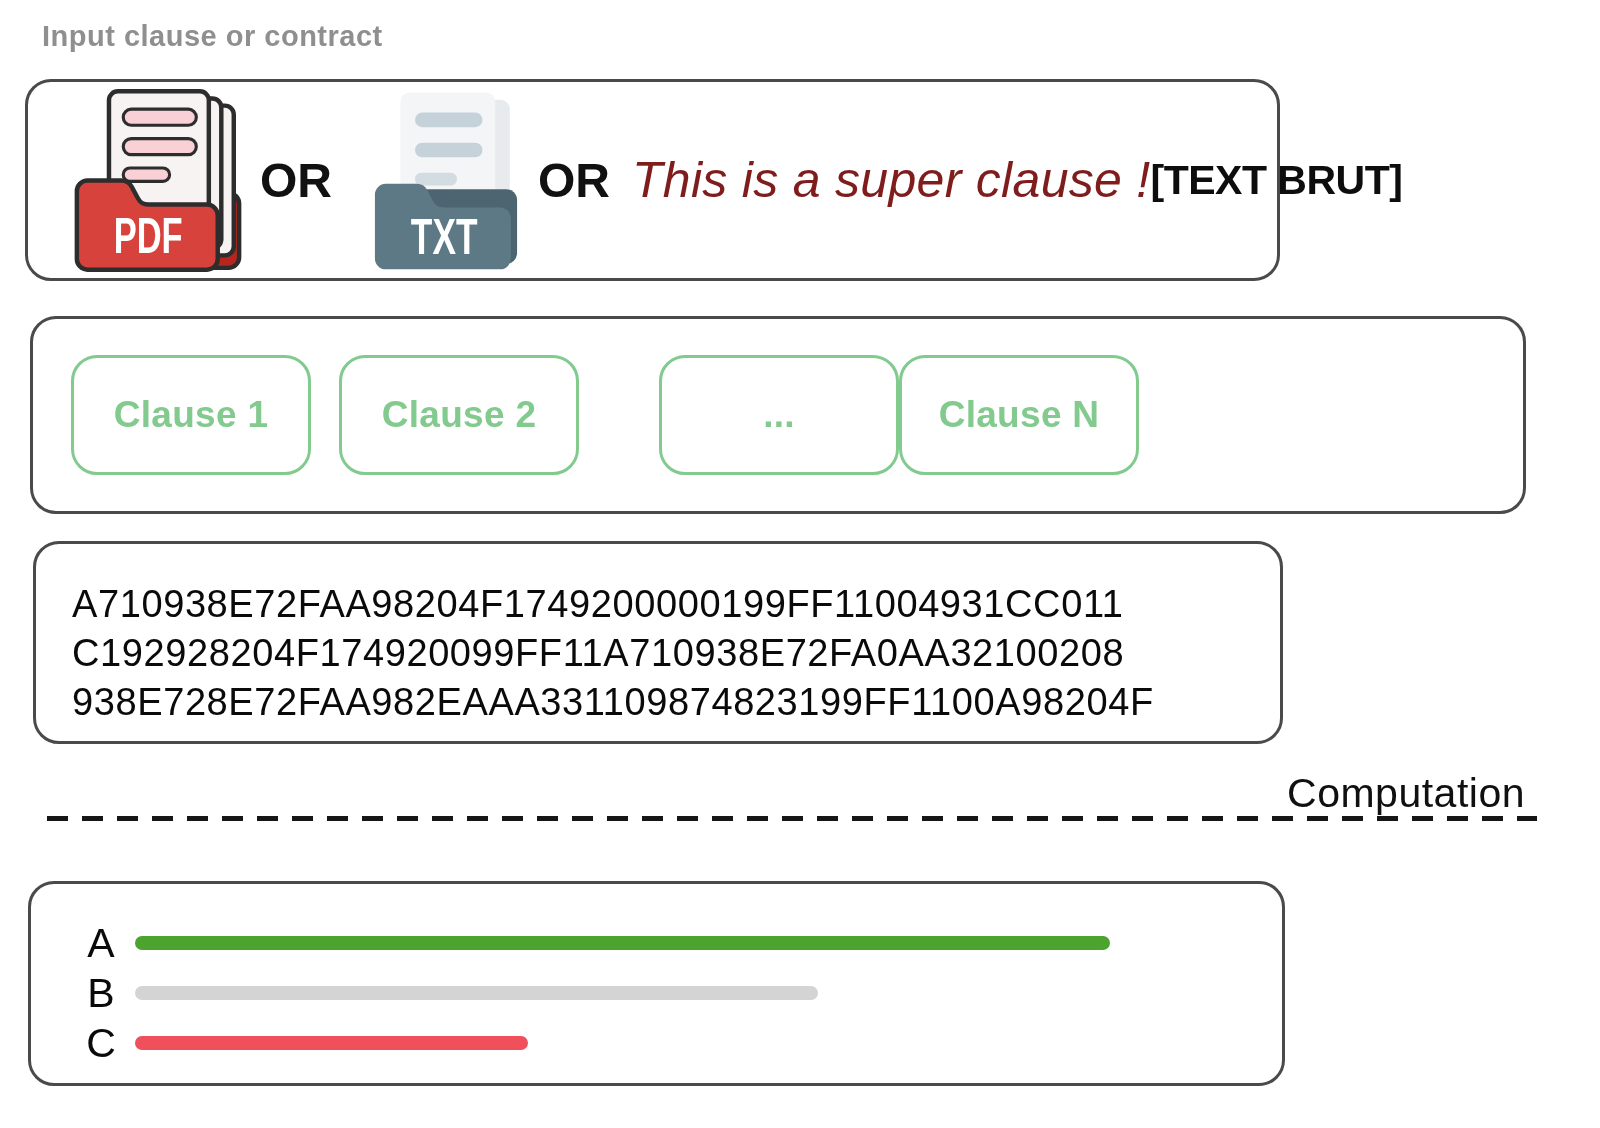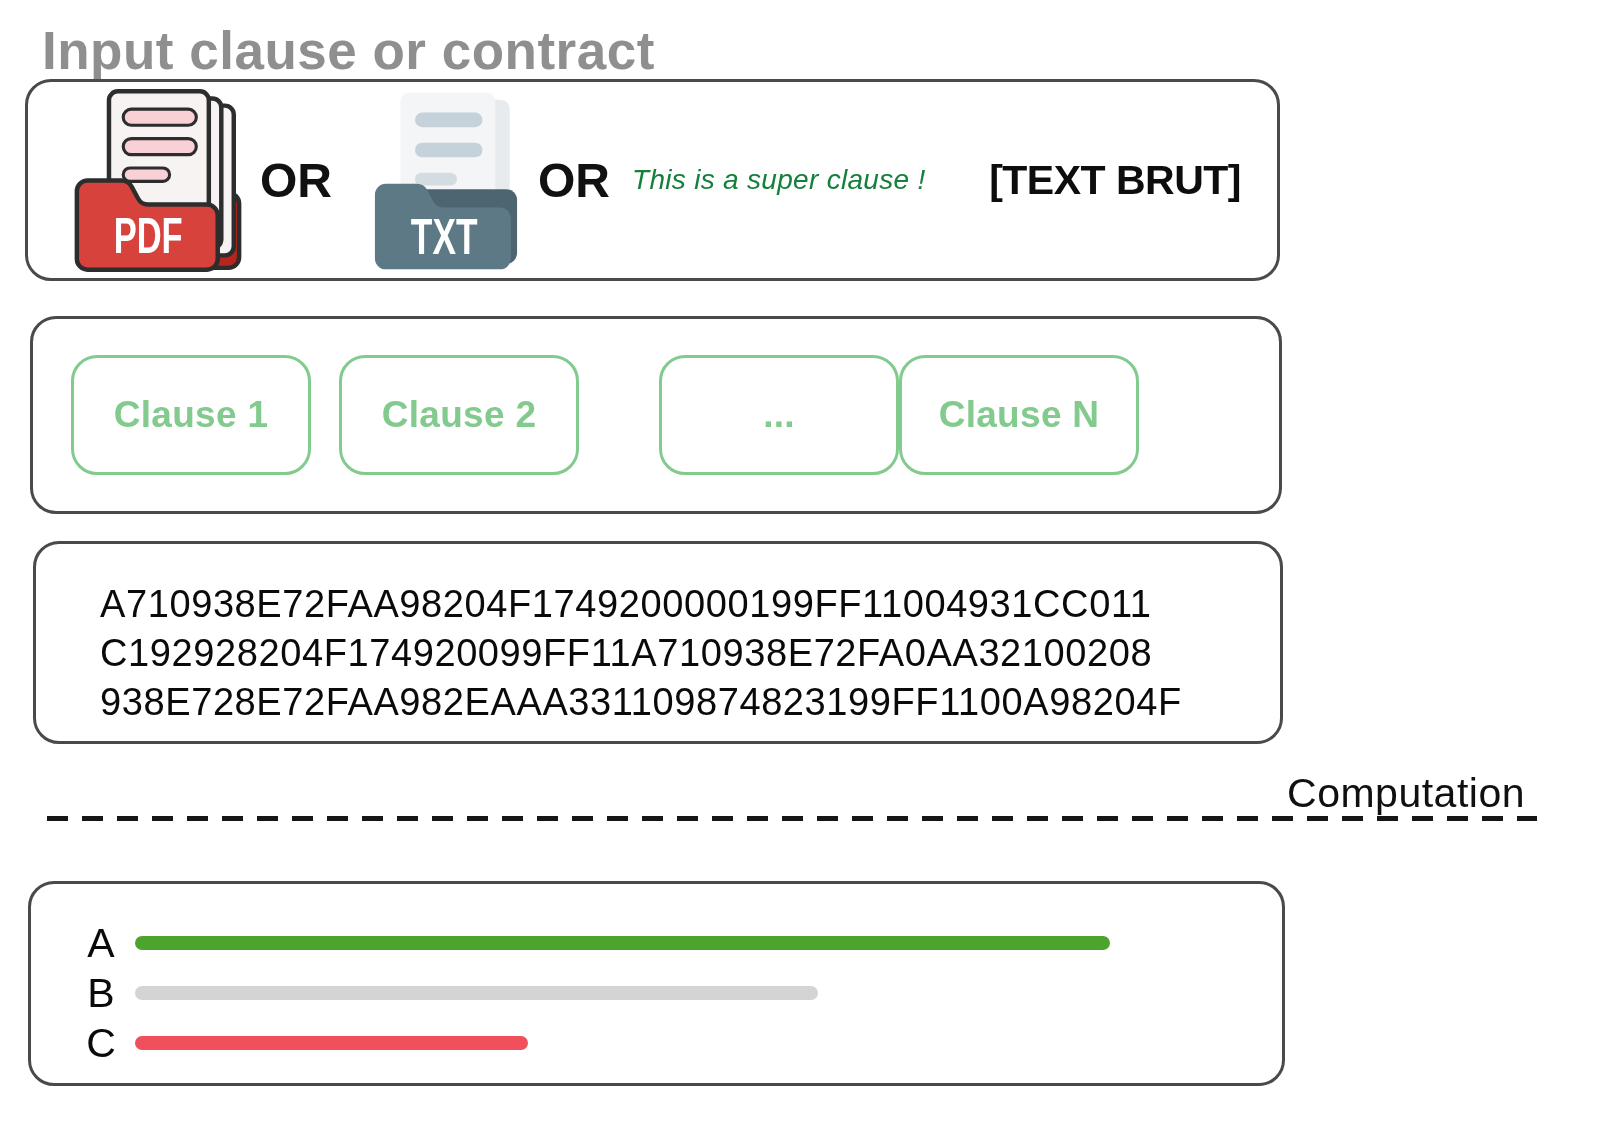--- a/index.html
+++ b/index.html
@@ -2,51 +2,51 @@
 <html><head>
 <meta charset="utf-8">
 <style>
   html,body{margin:0;padding:0;background:#ffffff;}
   #canvas{
     position:relative;width:1600px;height:1128px;background:#ffffff;
     font-family:"Liberation Sans",sans-serif;overflow:hidden;
   }
   .page-title{
     position:absolute;left:42px;top:20px;
-    font-size:53px;font-weight:600;color:#8f8f8f;letter-spacing:.5px;
+    font-size:29px;font-weight:600;color:#8f8f8f;letter-spacing:.5px;
   }
   .box{
     position:absolute;background:#ffffff;
     border:3.5px solid #4a4a4a;border-radius:26px;box-sizing:border-box;
   }
   
   #box-input{left:25px;top:79px;width:1255px;height:202px;
     display:flex;align-items:center;padding:0 16px 0 36px;}
   #box-input svg{flex:0 0 auto;}
   .or{font-size:48px;font-weight:800;color:#111;}
   .or1{margin:0 32px 0 8px;}
   .or2{margin:0 22px 0 10px;}
-  .example-clause{font-size:28px;font-style:italic;font-weight:500;color:#15803d;
+  .example-clause{font-size:50px;font-style:italic;font-weight:500;color:#7f1d1d;
     white-space:nowrap;letter-spacing:.3px;}
   .raw-tag{font-size:41px;font-weight:800;color:#0d0d0d;margin-left:auto;margin-right:20px;
     white-space:nowrap;letter-spacing:-.5px;}
   
-  #box-clauses{left:30px;top:316px;width:1252px;height:198px;
+  #box-clauses{left:30px;top:316px;width:1496px;height:198px;
     display:flex;align-items:center;padding-left:38px;}
   .clause{
     width:240px;height:120px;box-sizing:border-box;
     border:3.5px solid #82ca8d;border-radius:26px;color:#82ca8d;
     font-size:37px;font-weight:700;display:flex;align-items:center;justify-content:center;
     letter-spacing:.3px;
   }
   .clause.c2{margin-left:28px;}
   .clause.c3{margin-left:80px;}
   .clause.c4{}
   
-  #box-hash{left:33px;top:541px;width:1250px;height:203px;padding:36px 0 0 64px;}
+  #box-hash{left:33px;top:541px;width:1250px;height:203px;padding:36px 0 0 36px;}
   .hash-line{font-size:38px;line-height:49px;color:#0a0a0a;letter-spacing:.6px;white-space:nowrap;}
   
   .comp-label{position:absolute;top:770px;right:75px;font-size:41px;color:#101010;letter-spacing:.5px;}
   .dashed-line{position:absolute;left:47px;top:816px;width:1490px;height:5px;
     background:repeating-linear-gradient(to right,#161616 0,#161616 21px,transparent 21px,transparent 35px);}
   
   #box-results{left:28px;top:881px;width:1257px;height:205px;padding:34px 0 0 50px;}
   .result-row{display:flex;align-items:center;height:50px;}
   .row-label{width:40px;text-align:center;font-size:41px;color:#0a0a0a;}
   .bar{height:14px;border-radius:8px;margin-left:14px;}

